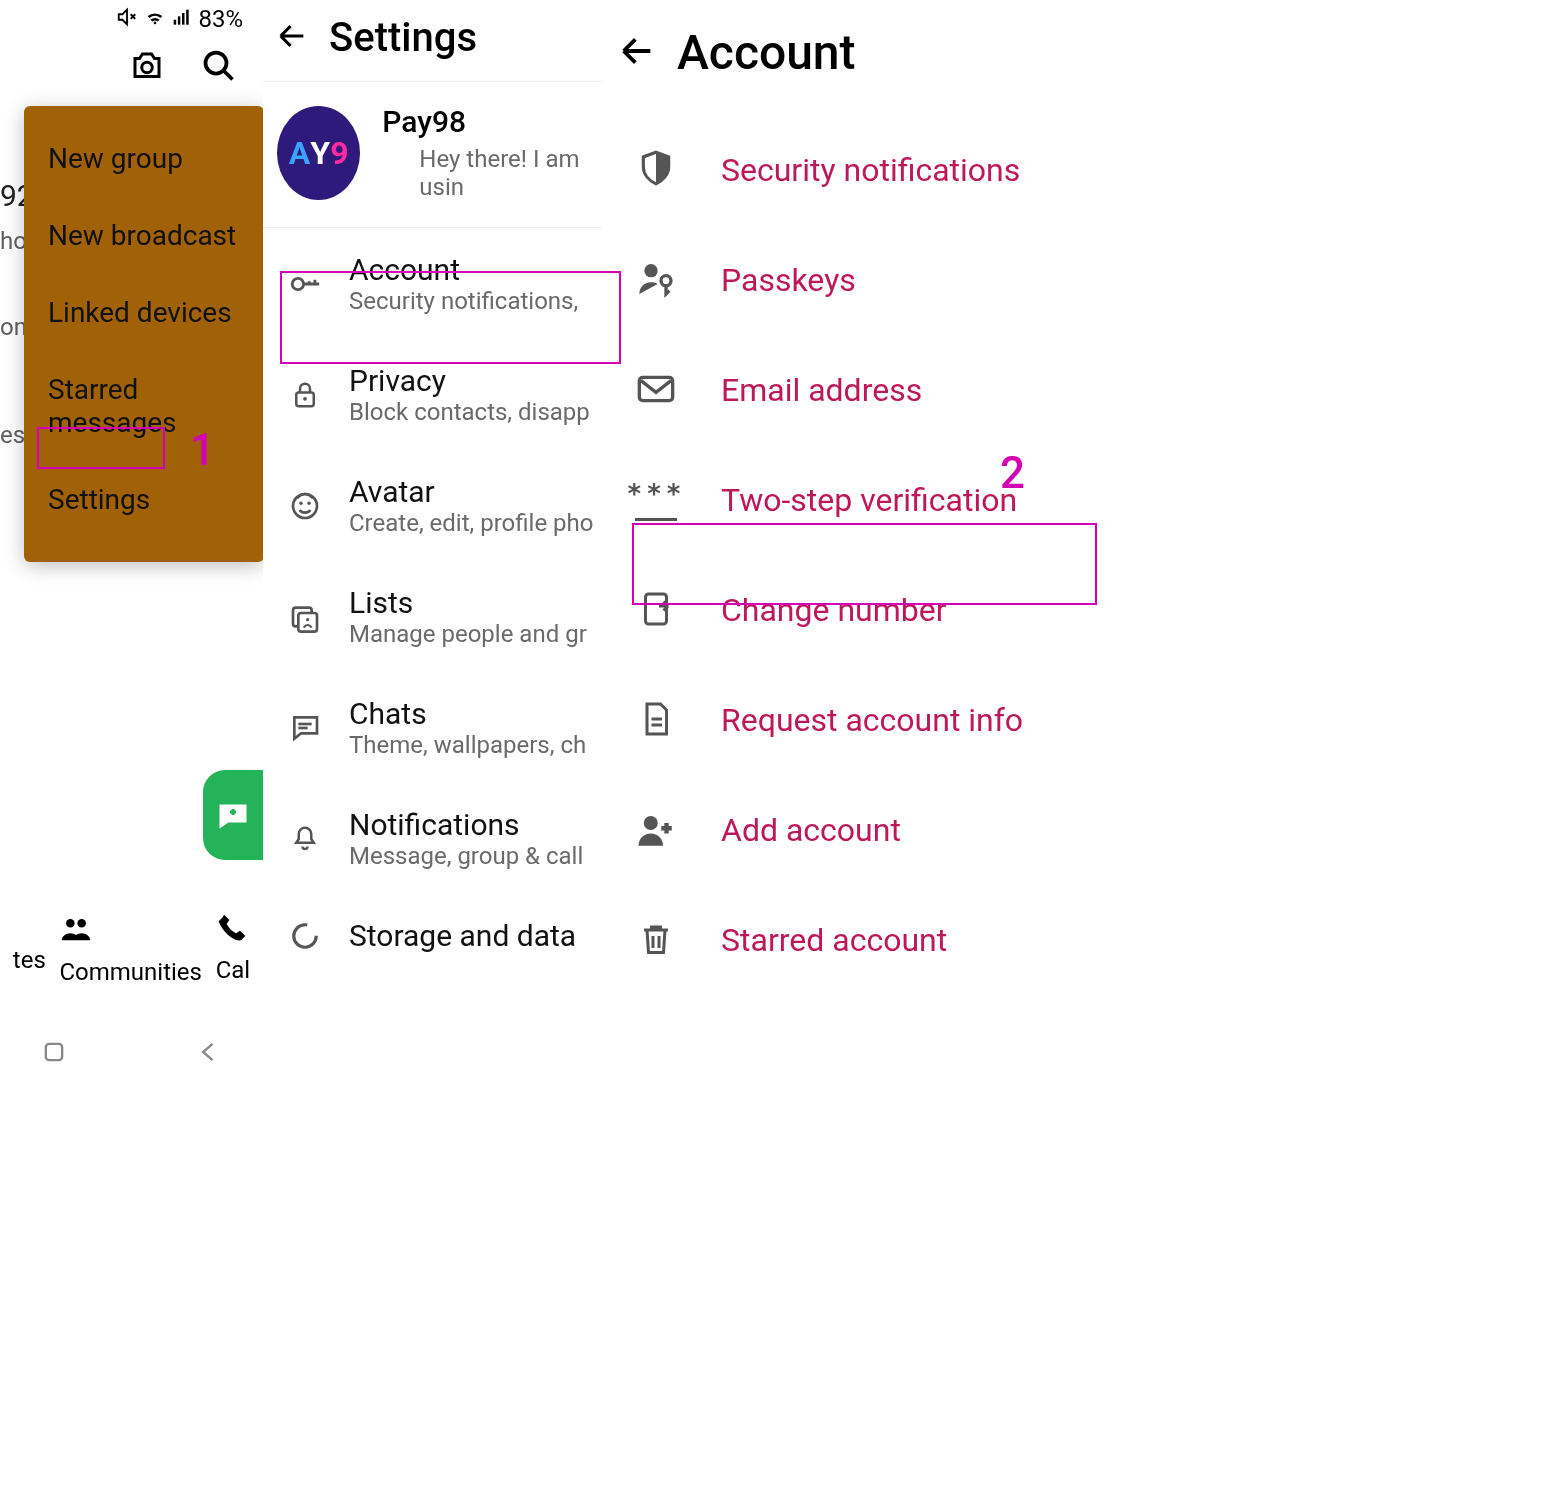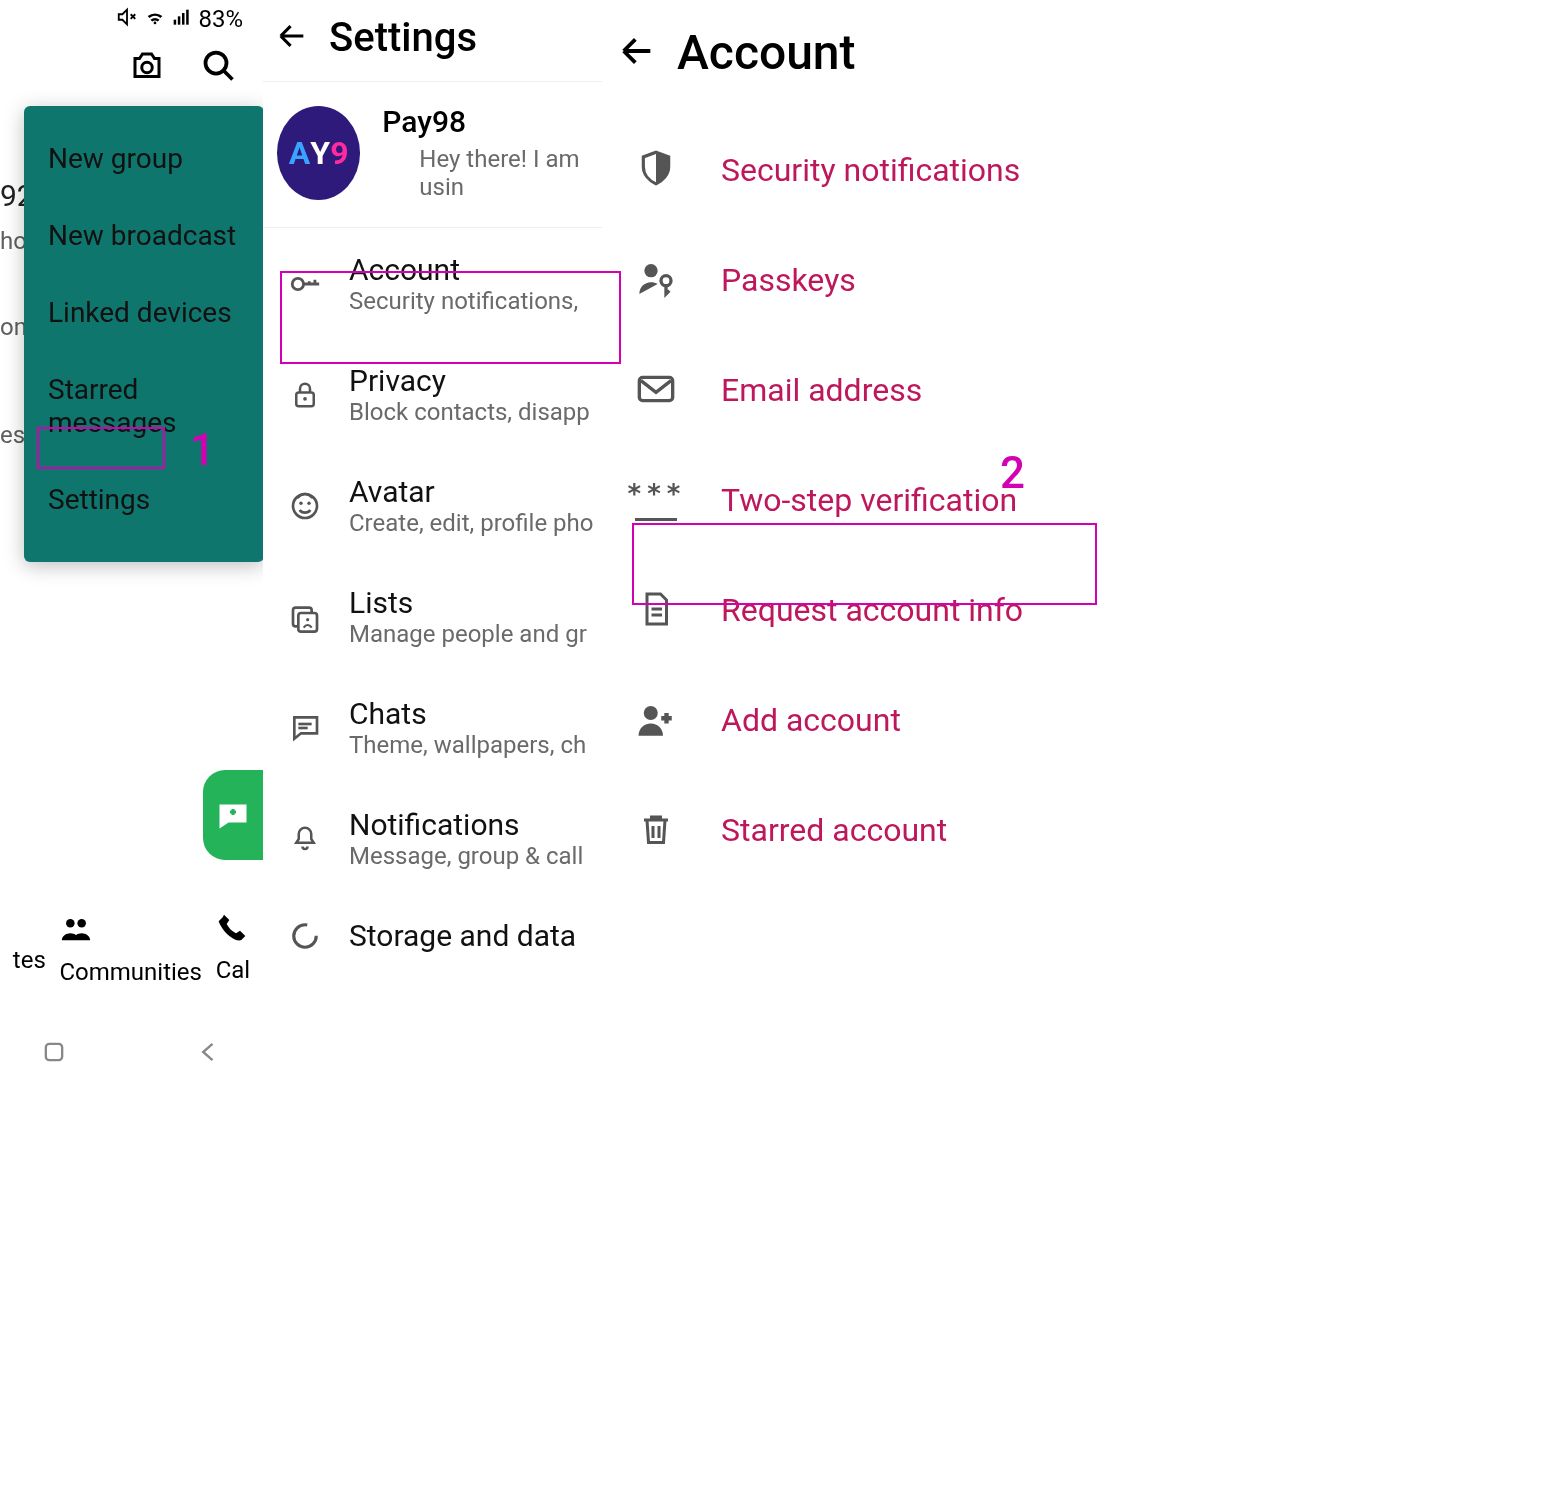--- a/index.html
+++ b/index.html
@@ -12,21 +12,21 @@
   .topbar { display:flex; justify-content:flex-end; gap:36px; padding:14px 26px 20px 0; }
   .icon { width:36px; height:36px; fill:#222; color:#222; stroke:#222; display:inline-block;}
   .chat-row { padding:10px 0 10px 0; font-size:30px; color:#222; }
   .chat-row.small { color:#5f5f5f; font-size:24px;}
   .greenfab { position:absolute; right:0; top:770px; width:60px; height:90px; background:#25b35a; border-radius:22px 0 0 22px; display:flex; align-items:center; justify-content:center; }
   .greenfab svg { fill:#fff;}
   .bottomnav { position:absolute; bottom:94px; left:0; right:0; display:flex; justify-content:space-around; padding:0 6px; font-size:24px; color:#000;}
   .bottomnav .col { display:flex; flex-direction:column; align-items:flex-start; gap:6px;}
   .softkeys { position:absolute; bottom:10px; left:0; right:0; display:flex; justify-content:space-between; padding:0 40px; color:#666;}
   
-  .popup { position:absolute; left:24px; top:106px; width:240px; background:#0f766e; border-radius:6px; box-shadow:0 4px 20px rgba(0,0,0,.25); padding:14px 0 24px 0;}
+  .popup { position:absolute; left:24px; top:106px; width:240px; background:#a16207; border-radius:6px; box-shadow:0 4px 20px rgba(0,0,0,.25); padding:14px 0 24px 0;}
   .popup .item { padding:22px 24px; font-size:28px; color:#111;}
   .highlight-box-1 { border:2px solid #d400b3;}
   .hl1 { position:absolute; left:37px; top:427px; width:128px; height:42px; pointer-events:none;}
   .annot { position:absolute; color:#d400b3; font-size:44px; font-weight:500;}
   .annot1 { left:190px; top:424px;}
   
   .p2 { left:263px; top:0; width:340px; height:1080px; border-right:1px solid rgba(0,0,0,0.0);}
   .header-row { display:flex; align-items:center; gap:20px; padding:14px 0 20px 12px; border-bottom:1px solid #eee;}
   .header-title { font-size:40px; font-weight:500;}
   .profile-row { display:flex; align-items:center; gap:22px; padding:22px 0 26px 14px; border-bottom:1px solid #eee;}
@@ -303,20 +303,29 @@
       </span>
       <span class="lbl">Email address</span>
     </div>
     <div class="acct-row">
       <span class="acct-icon" style="font-family:monospace; font-size:26px; font-weight:700; color:#555; border-bottom:3px solid #555; padding-bottom:2px; letter-spacing:4px;">***</span>
       <span class="lbl">Two-step verification</span>
     </div>
     <div class="acct-row">
       <span class="acct-icon">
         <svg viewBox="0 0 24 24" style="width:36px;height:40px">
+            <rect x="5" y="2" width="14" height="20" rx="2" fill="none" stroke="#555" stroke-width="2"></rect>
+            <path d="M14 10h6m0 0l-3-3m3 3l-3 3" fill="none" stroke="#555" stroke-width="2"></path>
+          </svg>
+      </span>
+      <span class="lbl">Change number</span>
+    </div>
+    <div class="acct-row">
+      <span class="acct-icon">
+        <svg viewBox="0 0 24 24" style="width:36px;height:40px">
             <path d="M6 2h9l4 4v16H6V2z" fill="none" stroke="#555" stroke-width="2"></path>
             <line x1="9" y1="12" x2="16" y2="12" stroke="#555" stroke-width="2"></line>
             <line x1="9" y1="16" x2="16" y2="16" stroke="#555" stroke-width="2"></line>
           </svg>
       </span>
       <span class="lbl">Request account info</span>
     </div>
     <div class="acct-row">
       <span class="acct-icon">
         <svg viewBox="0 0 24 24" style="width:42px;height:42px" fill="#555">

